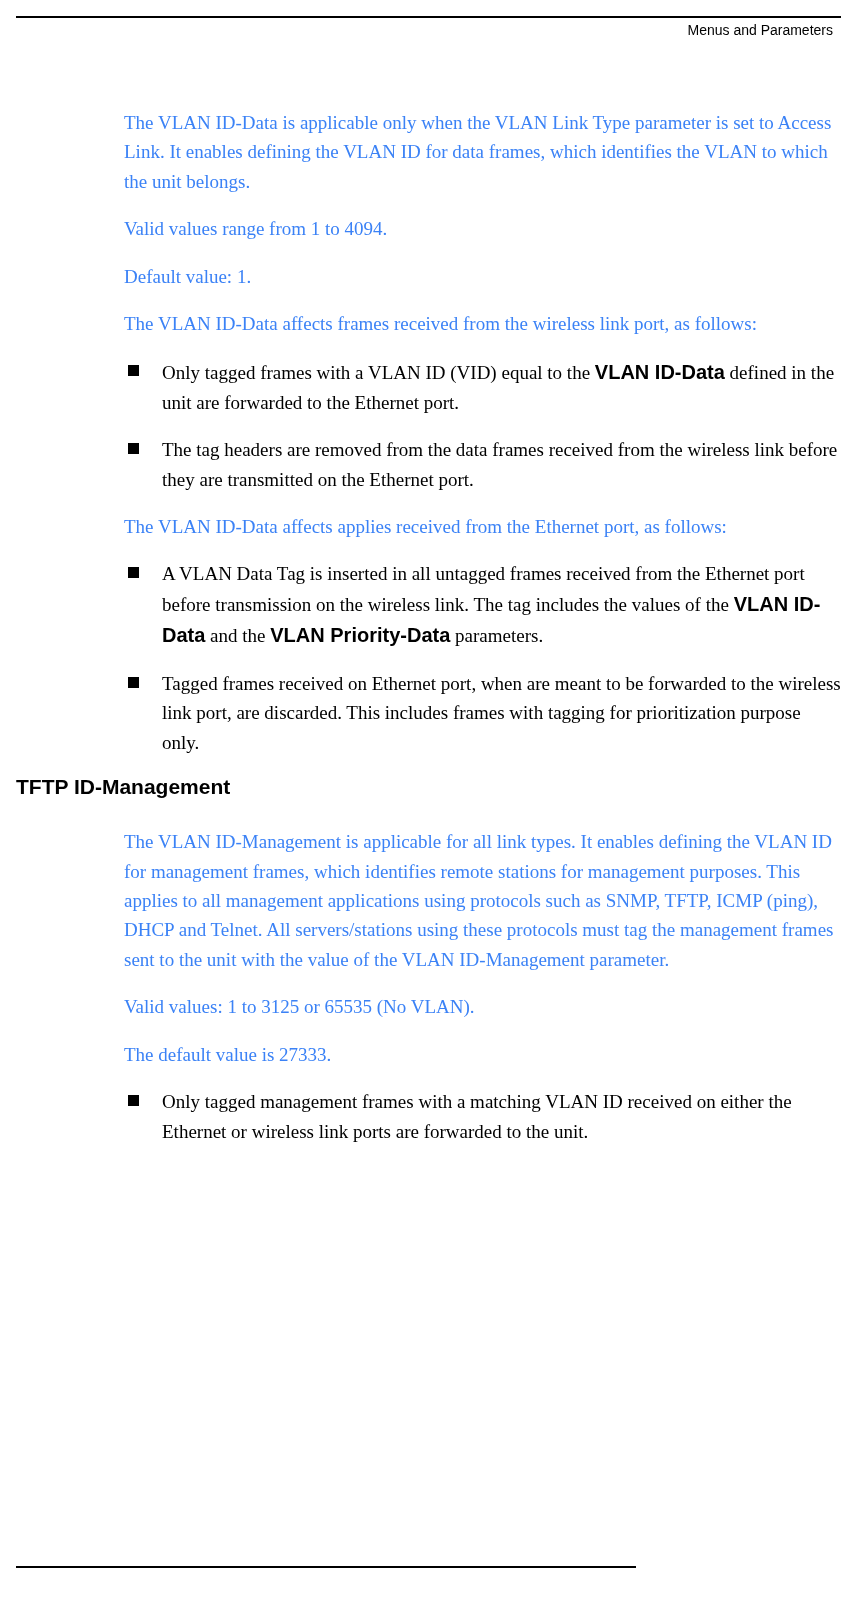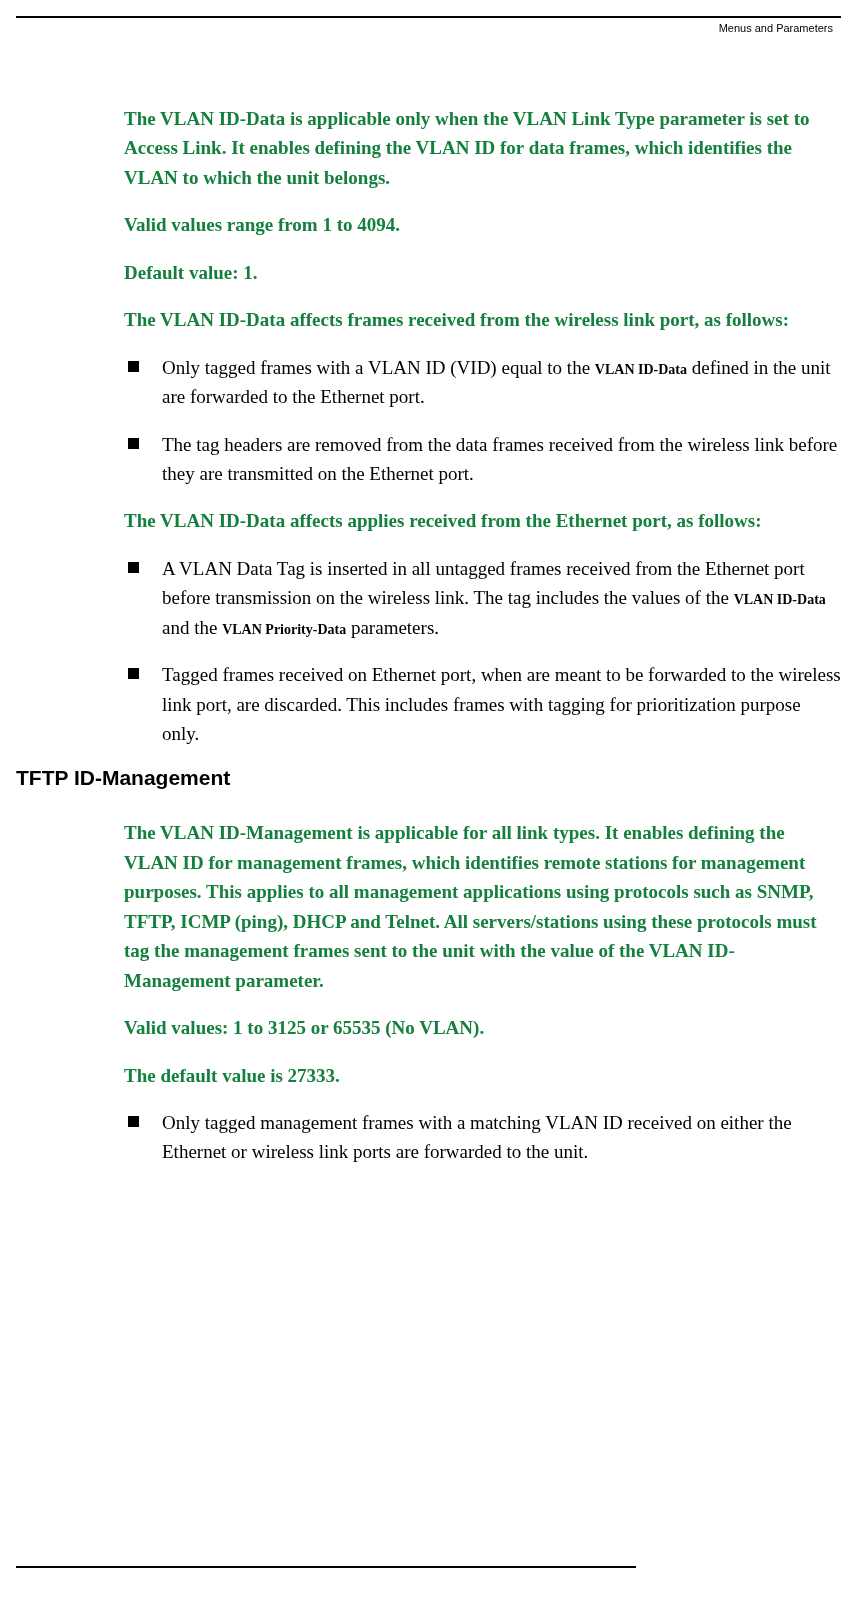--- a/index.html
+++ b/index.html
@@ -18,40 +18,39 @@
     .page-container {
       padding: 16px 16px 0 16px;
     }
     .header-line {
       border-top: 2px solid #000;
       margin-bottom: 4px;
     }
     .header-text {
       text-align: right;
       font-family: Arial, Helvetica, sans-serif;
-      font-size: 11px;
+      font-size: 14px;
       padding-right: 8px;
       margin-bottom: 70px;
     }
     .section-heading {
       font-family: Arial, Helvetica, sans-serif;
       font-weight: bold;
       font-size: 21px;
       margin-left: 0;
       margin-bottom: 28px;
     }
     .body-block {
       margin-left: 108px;
     }
     .para {
       font-size: 19px;
       line-height: 1.55;
       margin-bottom: 18px;
-      color: #15803d;
-      font-weight: bold;
+      color: #3b82f6;
     }
     .bullet-list {
       list-style: none;
       margin-bottom: 18px;
     }
     .bullet-item {
       position: relative;
       padding-left: 38px;
       font-size: 19px;
       line-height: 1.55;
@@ -60,23 +59,23 @@
     .bullet-item::before {
       content: "";
       position: absolute;
       left: 4px;
       top: 8px;
       width: 11px;
       height: 11px;
       background: #000;
     }
     .bold {
-      font-family: Liberation Serif, serif;
+      font-family: Liberation Sans, sans-serif;
       font-weight: bold;
-      font-size: 14px;
+      font-size: 20px;
       text-align: right;
     }
     .footer {
       position: absolute;
       bottom: 30px;
       left: 16px;
       right: 0;
       width: 841px;
     }
     .footer-line {

